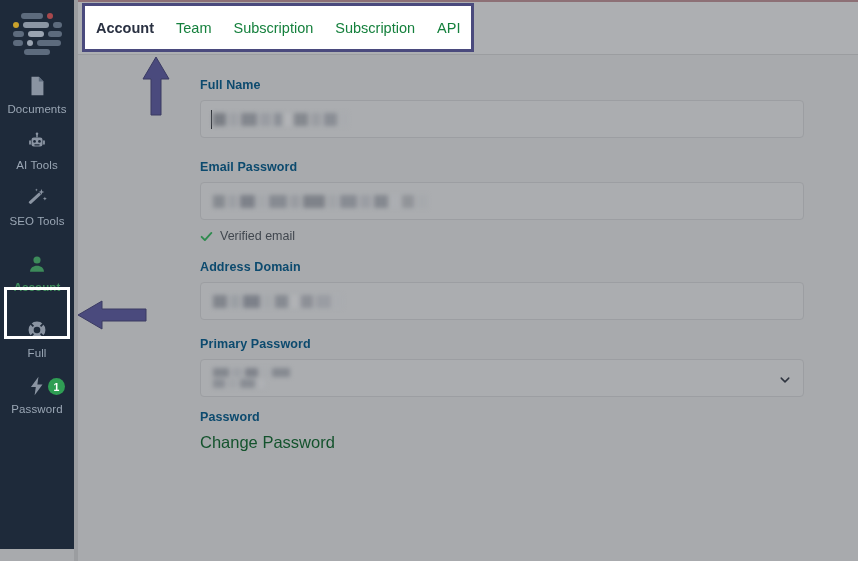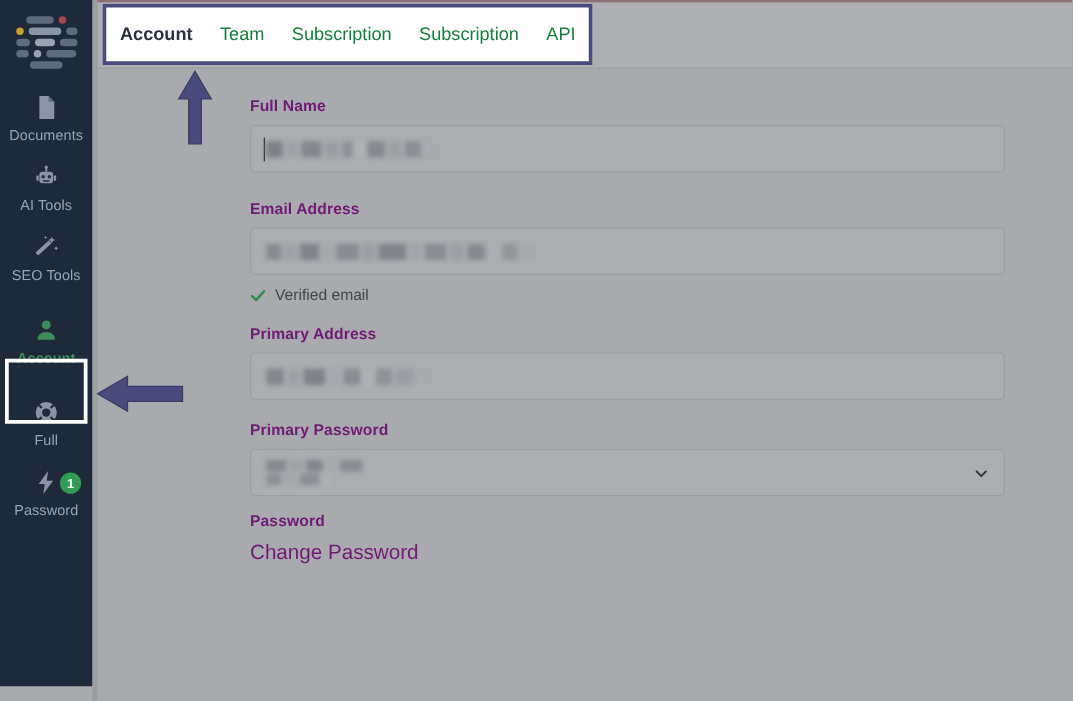--- a/index.html
+++ b/index.html
@@ -96,21 +96,21 @@
 
   
   .arrow { position: absolute; pointer-events: none; }
   .arrow-up { left: 136px; top: 55px; }
   .arrow-left { left: 76px; top: 296px; }
 
   
   .form { position: absolute; left: 200px; top: 78px; width: 604px; }
   .field { margin-bottom: 0; }
   .field-label {
-    font-size: 12.5px; font-weight: 700; color: #701a75;
+    font-size: 12.5px; font-weight: 700; color: #0c4a6e;
     margin-bottom: 8px; letter-spacing: .1px;
   }
   .input {
     height: 38px; border: 1px solid #9c9ea2; border-radius: 4px;
     background: #abadb0; position: relative; display: flex; align-items: center;
     padding: 0 12px;
   }
   .input.select { padding-right: 34px; }
   .caret {
     position: absolute; left: 10px; top: 9px; width: 1px; height: 19px;
@@ -138,21 +138,21 @@
   .check { width: 13px; height: 13px; }
   .need { font-size: 12.5px; color: #41474f; }
   .support {
     font-size: 12.5px; color: #2a3142; font-weight: 700;
     text-decoration: underline; cursor: pointer;
   }
   .gap-l { height: 22px; }
   .gap-m { height: 17px; }
   .gap-s { height: 13px; }
   .change-pass {
-    font-size: 16.5px; color: #701a75; cursor: pointer; margin-top: 9px;
+    font-size: 16.5px; color: #14532d; cursor: pointer; margin-top: 9px;
   }
 </style>
 </head>
 <body>
 
 <div id="app">
 
   <div class="top-rule"></div>
   <div class="header-band"></div>
 
@@ -305,21 +305,21 @@
           <span class="rb" style="width:10px;background:#9b9ea3"></span>
           <span class="rb" style="width:13px;background:#8a8e95"></span>
           <span class="rb" style="width:7px;background:#a8abaf"></span>
         </span>
       </div>
     </div>
 
     <div class="gap-l"></div>
 
     <div class="field">
-      <div class="field-label">Email Address</div>
+      <div class="field-label">Email Password</div>
       <div class="input">
         <span class="redact">
           <span class="rb" style="width:12px;background:#878b91"></span>
           <span class="rb" style="width:9px;background:#9da0a5"></span>
           <span class="rb" style="width:15px;background:#7e828a"></span>
           <span class="rb" style="width:8px;background:#a4a7ab"></span>
           <span class="rb" style="width:18px;background:#878b92"></span>
           <span class="rb" style="width:10px;background:#9a9da2"></span>
           <span class="rb" style="width:22px;background:#7f838a"></span>
           <span class="rb" style="width:9px;background:#a1a4a8"></span>
@@ -339,21 +339,21 @@
             </svg>
           </span>
           <span>Verified email</span>
         </span>
       </div>
     </div>
 
     <div class="gap-m"></div>
 
     <div class="field">
-      <div class="field-label">Primary Address</div>
+      <div class="field-label">Address Domain</div>
       <div class="input">
         <span class="redact">
           <span class="rb" style="width:14px;background:#82868d"></span>
           <span class="rb" style="width:10px;background:#9ca0a5"></span>
           <span class="rb" style="width:17px;background:#7d818a"></span>
           <span class="rb" style="width:9px;background:#a5a8ac"></span>
           <span class="rb" style="width:13px;background:#878b92"></span>
           <span class="rb" style="width:7px;background:#b0b2b5"></span>
           <span class="rb" style="width:12px;background:#8d9097"></span>
           <span class="rb" style="width:15px;background:#9a9da3"></span>

